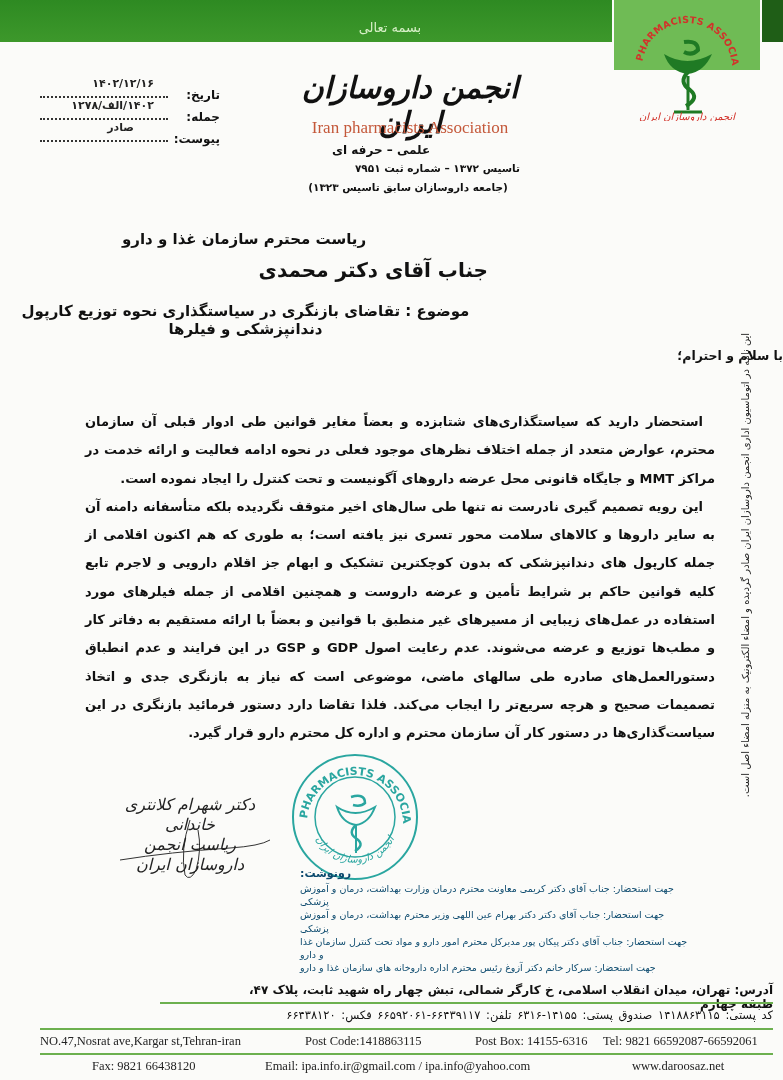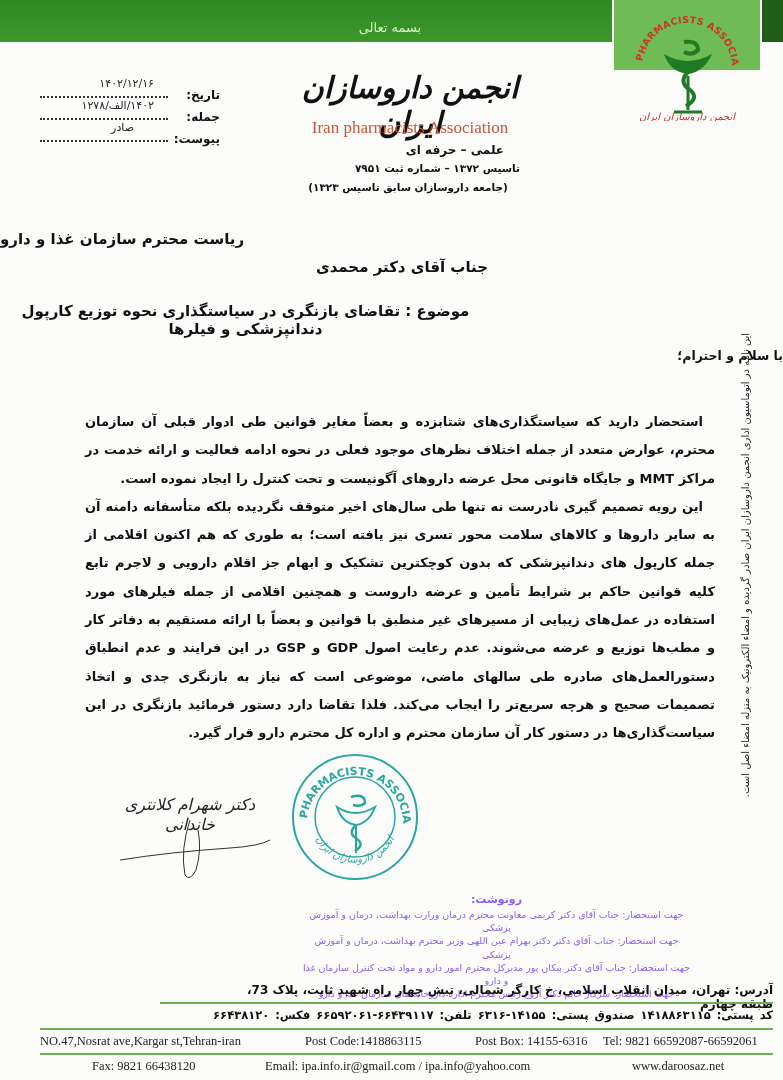--- a/index.html
+++ b/index.html
@@ -10,67 +10,67 @@
   .band-right { position: absolute; left: 762px; top: 0; width: 21px; height: 42px; background: #1f5e17; }
   .bismillah { position: absolute; left: 330px; top: 20px; width: 120px; text-align: center; color: #d8f0c8; font-size: 13px; direction: rtl; }
 
   
   .top-logo { position: absolute; left: 612px; top: 6px; width: 150px; height: 115px; }
   .top-logo svg { width: 150px; height: 115px; }
 
   
   .org-fa { position: absolute; left: 295px; top: 70px; width: 230px; text-align: center; font-family: "DejaVu Serif", serif; font-style: italic; font-weight: bold; font-size: 30px; direction: rtl; color: #111; }
   .org-en { position: absolute; left: 290px; top: 118px; width: 240px; text-align: center; font-family: "Liberation Serif", serif; font-size: 17px; color: #c4583a; }
-  .org-sub1 { position: absolute; left: 324px; top: 143px; width: 180px; text-align: right; font-size: 12px; font-weight: bold; direction: rtl; }
+  .org-sub1 { position: absolute; left: 332px; top: 143px; width: 180px; text-align: left; font-size: 12px; font-weight: bold; direction: rtl; }
   .org-sub2 { position: absolute; left: 300px; top: 162px; width: 220px; text-align: right; font-size: 10.5px; font-weight: bold; direction: rtl; }
   .org-sub3 { position: absolute; left: 288px; top: 181px; width: 240px; text-align: center; font-size: 10.5px; font-weight: bold; direction: rtl; }
 
   
   .meta { position: absolute; left: 40px; top: 80px; width: 180px; direction: rtl; }
   .meta-row { display: flex; align-items: flex-end; height: 22px; }
   .meta-label { font-weight: bold; font-size: 12px; width: 52px; text-align: right; }
-  .meta-value { position: relative; flex: 1; border-bottom: 2px dotted #333; height: 14px; margin-bottom: 4px; }
+  .meta-value { position: relative; flex: 1; border-bottom: 2px dotted #333; height: 14px; margin-bottom: 4px; font-weight: bold; }
   .meta-value span { position: absolute; right: 14px; top: -7px; font-size: 11px; color: #222; }
   .meta-row:nth-child(3) .meta-value span { right: 34px; }
 
   
   .rcpt1, .rcpt2, .subject, .greeting { position: absolute; right: 295px; direction: rtl; font-weight: bold; }
-  .rcpt1 { top: 230px; font-size: 15px; right: 0; left: 0; padding-right: 295px; text-align: left; }
-  .rcpt2 { top: 258px; font-size: 15px; right: 0; left: 0; padding-right: 295px; text-align: right; }
+  .rcpt1 { top: 230px; font-size: 15px; right: 0; left: 0; padding-right: 295px; text-align: center; }
+  .rcpt2 { top: 258px; font-size: 20px; right: 0; left: 0; padding-right: 295px; text-align: right; }
   .subject { top: 302px; left: 0; right: 0; padding-right: 292px; text-align: center; font-size: 15px; }
   .greeting { top: 348px; left: 0; right: 0; text-align: right; font-size: 12.5px; font-weight: bold; }
 
   
   .body-text { position: absolute; left: 85px; width: 630px; top: 380px; direction: rtl; text-align: justify; text-align-last: right; font-size: 13px; font-weight: bold; line-height: 28.3px; margin-top: 28px; }
   .body-text p { margin: 0; }
   .body-text p.indent { text-indent: 12px; }
 
   
   .vertical-note { position: absolute; left: 738px; top: 300px; width: 14px; height: 530px; }
   .vertical-note span { position: absolute; left: 50%; top: 50%; transform: translate(-50%, -50%) rotate(-90deg); white-space: nowrap; font-size: 10px; direction: rtl; color: #222; }
 
   
   .sig { position: absolute; left: 120px; top: 795px; width: 140px; direction: rtl; font-family: "DejaVu Serif", serif; font-style: italic; font-size: 16px; text-align: center; color: #222; line-height: 20px; }
   .sig-scrawl { position: absolute; left: 110px; top: 790px; width: 170px; height: 95px; }
 
   
   .stamp { position: absolute; left: 285px; top: 745px; width: 140px; height: 140px; }
 
   
-  .cc { position: absolute; left: 300px; right: 90px; top: 893px; direction: rtl; text-align: center; color: #8b5cf6; }
+  .cc { position: absolute; left: 300px; right: 90px; top: 867px; direction: rtl; text-align: left; color: #0c4a6e; }
   .cc-title { font-weight: bold; font-size: 11px; margin-bottom: 2px; }
   .cc-line { font-size: 9.5px; line-height: 13.2px; }
 
   
   .addr-fa { position: absolute; left: 240px; right: 10px; top: 983px; direction: rtl; text-align: right; font-weight: bold; font-size: 12px; }
   .rule { position: absolute; height: 2px; background: #6cb04f; }
   .rule.r1 { left: 160px; right: 10px; top: 1002px; }
   .rule.r2 { left: 40px; right: 10px; top: 1028px; }
   .rule.r3 { left: 40px; right: 10px; top: 1053px; }
-  .contact-fa { position: absolute; left: 200px; right: 10px; top: 1008px; direction: rtl; text-align: right; font-weight: bold; font-size: 11.5px; word-spacing: 2px; }
+  .contact-fa { position: absolute; left: 200px; right: 10px; top: 1008px; direction: rtl; text-align: right; font-weight: normal; font-size: 11.5px; word-spacing: 2px; }
   .en-row { position: absolute; left: 0; right: 0; display: flex; font-family: "Liberation Serif", serif; font-size: 12.5px; color: #222; }
   .en-row.row1 { top: 1034px; }
   .en-row.row2 { top: 1059px; }
   .en-row .c { position: absolute; white-space: nowrap; }
 </style>
 </head>
 <body>
 
 <div class="band-left-ext"></div>
 <div class="logo-panel"></div>
@@ -155,31 +155,32 @@
     <path d="M 71 80 L 71 108" stroke="#2aa6a0" stroke-width="2"></path>
   </svg>
 </div>
 
 <svg class="sig-scrawl" viewBox="0 0 170 95">
   <path d="M 10 70 Q 60 62 120 58 Q 150 56 160 50" fill="none" stroke="#333" stroke-width="1"></path>
   <path d="M 80 30 Q 70 60 75 85 Q 80 92 86 80 Q 92 60 88 40" fill="none" stroke="#333" stroke-width="1"></path>
 </svg>
 <div class="sig">
   <div>دکتر شهرام کلانتری خاندانی</div>
+  <div>ریاست انجمن داروسازان ایران</div>
 </div>
 
 <div class="cc">
   <div class="cc-title">رونوشت:</div>
   <div class="cc-line">جهت استحضار: جناب آقای دکتر کریمی معاونت محترم درمان وزارت بهداشت، درمان و آموزش پزشکی</div>
   <div class="cc-line">جهت استحضار: جناب آقای دکتر دکتر بهرام عین اللهی وزیر محترم بهداشت، درمان و آموزش پزشکی</div>
   <div class="cc-line">جهت استحضار: جناب آقای دکتر پیکان پور مدیرکل محترم امور دارو و مواد تحت کنترل سازمان غذا و دارو</div>
   <div class="cc-line">جهت استحضار: سرکار خانم دکتر آزوغ رئیس محترم اداره داروخانه های سازمان غذا و دارو</div>
 </div>
 
-<div class="addr-fa">آدرس: تهران، میدان انقلاب اسلامی، خ کارگر شمالی، تبش چهار راه شهید ثابت، پلاک 73، طبقه چهارم</div>
+<div class="addr-fa">آدرس: تهران، میدان انقلاب اسلامی، خ کارگر شمالی، تبش چهار راه شهید ثابت، پلاک ۴۷، طبقه چهارم</div>
 <div class="rule r1"></div>
 <div class="contact-fa">کد پستی: ۱۴۱۸۸۶۳۱۱۵   صندوق پستی: ۱۴۱۵۵-۶۳۱۶   تلفن: ۶۶۴۳۹۱۱۷-۶۶۵۹۲۰۶۱ فکس: ۶۶۴۳۸۱۲۰</div>
 <div class="rule r2"></div>
 <div class="en-row row1">
   <span class="c" style="left:40px">NO.47,Nosrat ave,Kargar st,Tehran-iran</span>
   <span class="c" style="left:305px">Post Code:1418863115</span>
   <span class="c" style="left:475px">Post Box: 14155-6316</span>
   <span class="c" style="left:603px">Tel: 9821 66592087-66592061</span>
 </div>
 <div class="rule r3"></div>

